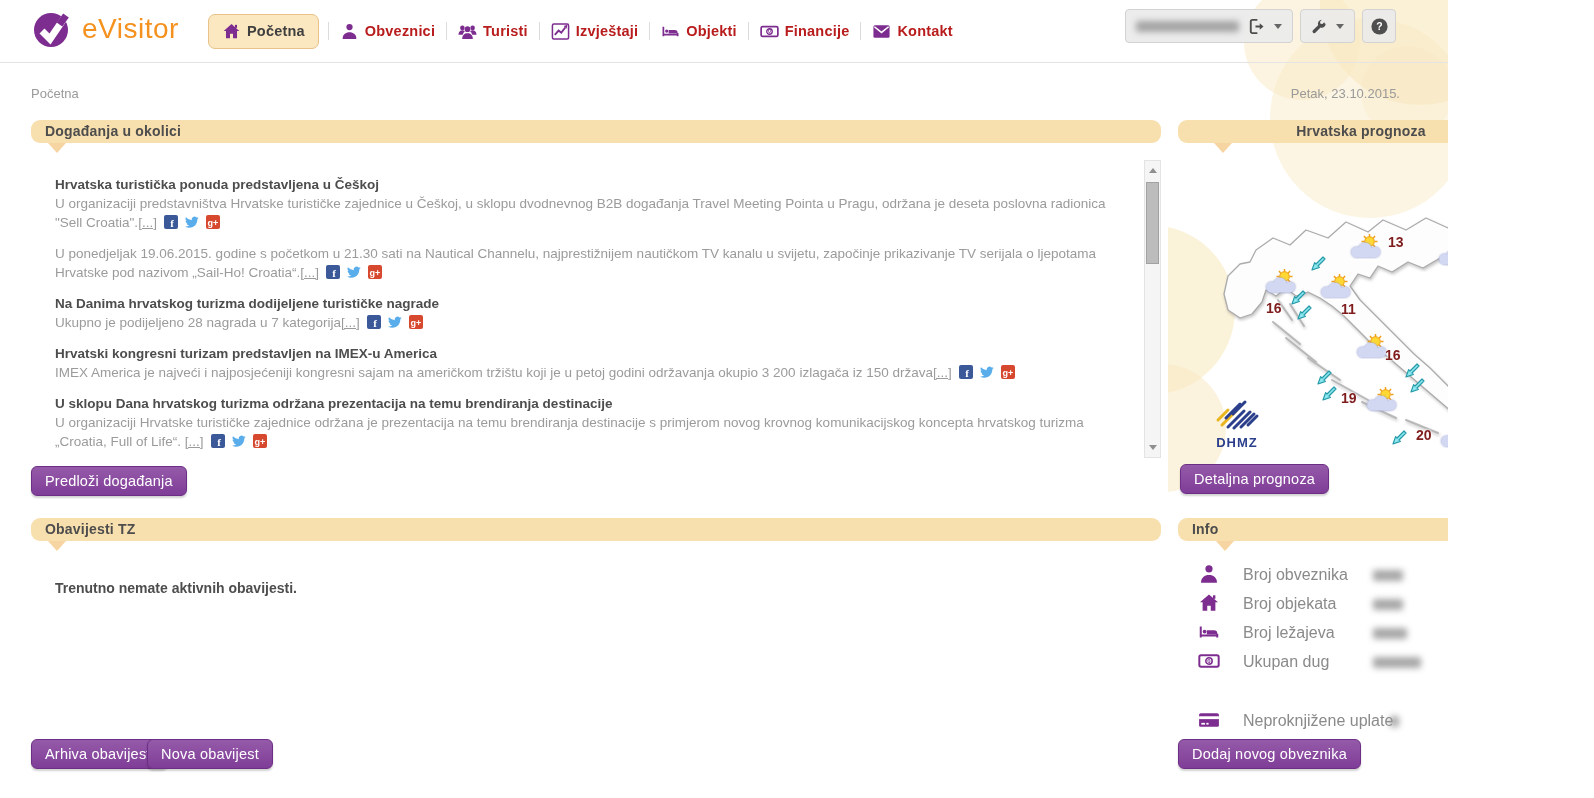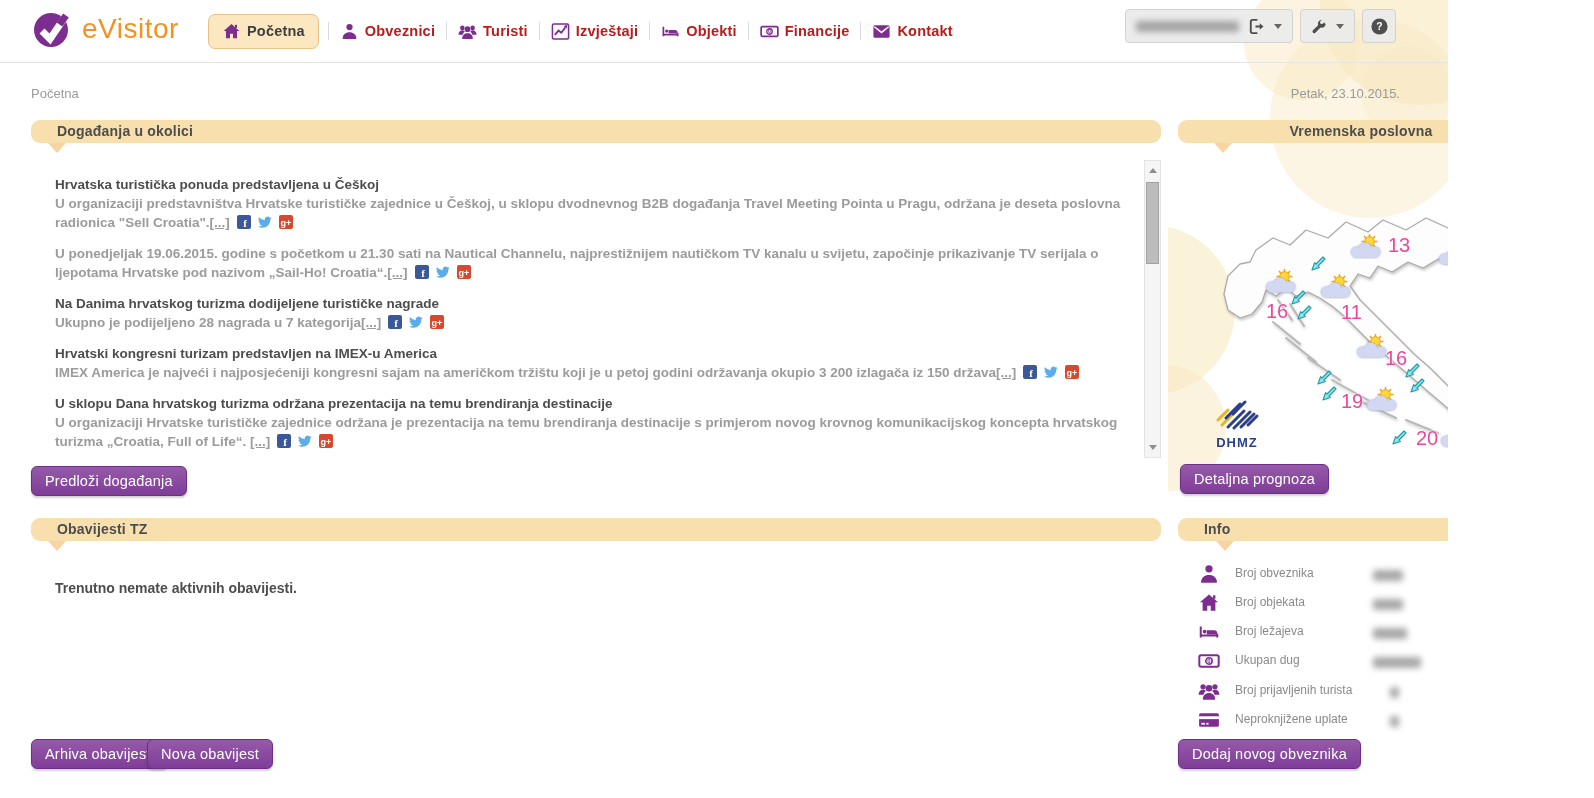--- a/index.html
+++ b/index.html
@@ -27,31 +27,31 @@
   .caret{width:0;height:0;border-left:4.5px solid transparent;border-right:4.5px solid transparent;
          border-top:5px solid #666;}
   .blur-blob{display:inline-block;height:11px;border-radius:2px;background:#989898;filter:blur(3px);opacity:.85;}
 
   
   #crumb{position:absolute;left:31px;top:86px;font-size:13px;color:#9a9a9a;}
   #datelbl{position:absolute;right:48px;top:86px;font-size:13px;color:#9a9a9a;}
 
   
   .panel-hd{position:absolute;height:23px;background:#f8dfae;border-radius:9px;font-weight:bold;
-            font-size:14px;color:#4d4d4d;line-height:23px;padding-left:26px;box-sizing:border-box;letter-spacing:.2px;}
+            font-size:14px;color:#4d4d4d;line-height:23px;padding-left:14px;box-sizing:border-box;letter-spacing:.2px;}
   .panel-hd.center{text-align:center;padding-left:0;}
   .panel-tri{position:absolute;width:0;height:0;border-left:9px solid transparent;
              border-right:9px solid transparent;border-top:10px solid #f6d5a2;}
 
   
   #news-vp{position:absolute;left:31px;top:148px;width:1130px;height:314px;overflow:hidden;}
   #news-list{position:absolute;left:24px;top:27px;width:1075px;}
   .news-item{margin-bottom:12px;line-height:19px;font-size:13.5px;}
   .news-title{font-weight:bold;color:#4d4d4d;}
-  .news-body{color:#9b9b9b;font-weight:bold;}
+  .news-body{color:#9b9b9b;}
   .more{color:#9b9b9b;text-decoration:underline;cursor:pointer;}
   .soc{display:inline-block;width:14px;height:14px;vertical-align:-2px;margin-left:7px;cursor:pointer;}
   .soc:first-of-type{margin-left:13px;}
 
   
   #sb{position:absolute;right:0;top:12px;width:17px;height:298px;background:#f5f5f5;
       border:1px solid #e3e3e3;box-sizing:border-box;}
   .sb-btn{position:absolute;left:0;width:15px;height:15px;display:flex;align-items:center;justify-content:center;cursor:pointer;}
   .tri-up{width:0;height:0;border-left:4px solid transparent;border-right:4px solid transparent;border-bottom:5px solid #8f8f8f;}
   .tri-dn{width:0;height:0;border-left:4px solid transparent;border-right:4px solid transparent;border-top:5px solid #8f8f8f;}
@@ -62,29 +62,29 @@
        border:1px solid #6d2f86;border-radius:6px;color:#fff;font-size:14.5px;letter-spacing:.2px;
        box-shadow:0 2px 2px rgba(0,0,0,.18);cursor:pointer;white-space:nowrap;}
 
   
   #empty-msg{position:absolute;left:55px;top:580px;font-size:14px;font-weight:bold;color:#4d4d4d;}
 
   
   #wmap{position:absolute;left:1178px;top:150px;width:366px;height:310px;}
   #wmap svg.map{position:absolute;left:0;top:0;}
   .wicon{position:absolute;width:36px;height:26px;}
-  .wtemp{position:absolute;font-size:20px;font-weight:normal;color:#ec4899;text-shadow:0 0 2px #fff,0 0 2px #fff;}
+  .wtemp{position:absolute;font-size:14px;font-weight:bold;color:#7f1d1d;text-shadow:0 0 2px #fff,0 0 2px #fff;}
   .warr{position:absolute;width:20px;height:20px;}
   #dhmz{position:absolute;left:28px;top:246px;width:62px;text-align:center;}
   #dhmz-label{font-size:13px;font-weight:bold;color:#2b3f8c;letter-spacing:1px;margin-top:1px;}
 
   
   .info-row{position:absolute;left:1178px;width:366px;height:26px;}
   .iicon{position:absolute;left:20px;top:0;width:22px;height:22px;color:#7d2c8f;}
-  .ilabel{position:absolute;left:57px;top:3px;font-size:12px;color:#8a8a8a;}
+  .ilabel{position:absolute;left:65px;top:3px;font-size:16px;color:#8a8a8a;}
   .ival{position:absolute;top:7px;}
 </style>
 </head>
 <body>
 
 <svg width="0" height="0" style="position:absolute">
   <defs>
     <symbol id="sym-home" viewBox="0 0 20 20">
       <path fill="currentColor" d="M10 2.2 1.8 9.4 h2.4 V17 h4.2 v-4.6 h3.2 V17 h4.2 V9.4 h2.4 Z"></path>
       <rect fill="currentColor" x="13.6" y="3" width="2.2" height="3.2"></rect>
@@ -345,21 +345,21 @@
     </div>
 
     <button class="btn" style="left:31px;top:466px">Predloži događanja</button>
 
     <div class="panel-hd" style="left:31px;top:518px;width:1130px">Obavijesti TZ</div>
     <div class="panel-tri" style="left:48px;top:541px"></div>
     <div id="empty-msg">Trenutno nemate aktivnih obavijesti.</div>
     <button class="btn" style="left:31px;top:739px">Arhiva obavijesti</button>
     <button class="btn" style="left:147px;top:739px">Nova obavijest</button>
 
-    <div class="panel-hd center" style="left:1178px;top:120px;width:366px">Vremenska poslovna</div>
+    <div class="panel-hd center" style="left:1178px;top:120px;width:366px">Hrvatska prognoza</div>
     <div class="panel-tri" style="left:1214px;top:143px"></div>
 
     <div id="wmap">
       <svg class="map" width="366" height="310" viewBox="0 0 366 310">
         <g style="filter:drop-shadow(1px 2px 1.5px rgba(0,0,0,.22))">
           <path fill="#fdfdfd" stroke="#ababab" stroke-width="1.3" stroke-linejoin="round" d="M78,100 L95,88 L112,95 L128,80 L150,88 L168,72 L190,82 L205,70 L228,80 L248,68 L270,78 L292,70 L315,80 L338,76 L352,92 L345,108 L328,100 L312,112 L295,104 L278,116 L262,108 L245,118 L230,112 L214,122 L200,116 L192,128 L180,124 L172,136 L182,150 L194,162 L208,176 L222,190 L236,204 L252,218 L266,232 L280,246 L294,260 L305,272 L310,284 L300,288 L288,276 L274,262 L260,250 L246,238 L232,226 L218,214 L204,202 L190,190 L178,178 L166,166 L154,156 L142,148 L130,142 L118,146 L108,138 L98,146 L88,140 L84,152 L74,164 L62,168 L50,160 L46,144 L50,126 L62,114 L72,112 Z"></path>
           <g stroke="#b8b8b8" stroke-width="2" stroke-linecap="round">
             <path d="M100,150 L114,170"></path>
               <path d="M112,154 L126,176"></path>
               <path d="M95,172 L122,194"></path>
@@ -469,27 +469,20 @@
       <span class="ilabel">Broj ležajeva</span>
       <span class="ival blur-blob" style="left:195px;width:34px"></span>
     </div>
     <div class="info-row" style="top:650px">
       <svg class="iicon">
           <use href="#sym-banknote"></use>
         </svg>
       <span class="ilabel">Ukupan dug</span>
       <span class="ival blur-blob" style="left:195px;width:48px"></span>
     </div>
-    <div class="info-row" style="top:680px">
-      <svg class="iicon">
-          <use href="#sym-people"></use>
-        </svg>
-      <span class="ilabel">Broj prijavljenih turista</span>
-      <span class="ival blur-blob" style="left:212px;width:9px"></span>
-    </div>
     <div class="info-row" style="top:709px">
       <svg class="iicon">
           <use href="#sym-card"></use>
         </svg>
       <span class="ilabel">Neproknjižene uplate</span>
       <span class="ival blur-blob" style="left:212px;width:9px"></span>
     </div>
 
     <button class="btn" style="left:1178px;top:739px">Dodaj novog obveznika</button>
 

